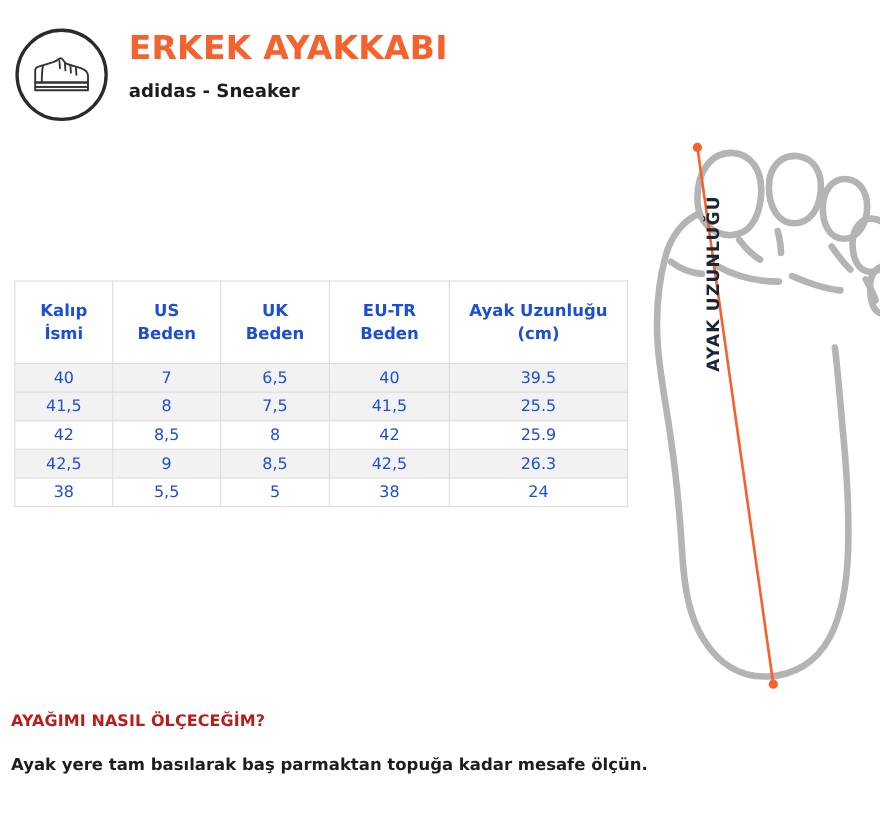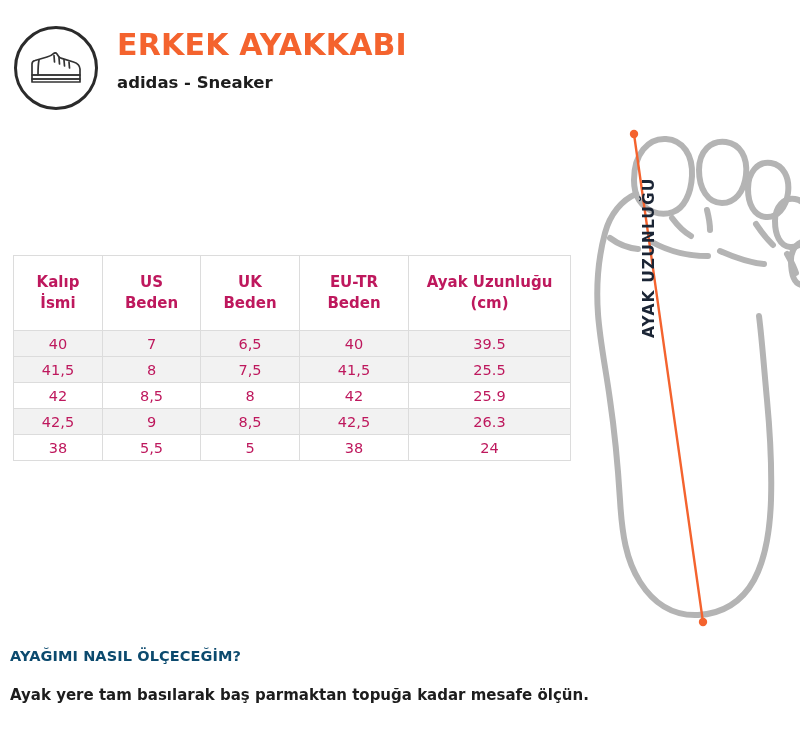--- a/index.html
+++ b/index.html
@@ -77,21 +77,21 @@
   #size-table col.c0 { width: 89px; }
   #size-table col.c1 { width: 98px; }
   #size-table col.c2 { width: 99px; }
   #size-table col.c3 { width: 109px; }
   #size-table col.c4 { width: 162px; }
 
   #size-table th,
   #size-table td {
     border: 1px solid #dcdcdc;
     text-align: center;
-    color: #be185d;
+    color: #1d4ed8;
   }
   #size-table thead th {
     height: 74px;
     font-weight: bold;
     font-size: 15px;
     line-height: 1.42;
     background: #ffffff;
     padding: 0 2px;
     vertical-align: middle;
   }
@@ -135,21 +135,21 @@
     width: 800px;
   }
   #footer-heading {
     position: absolute;
     left: 10px;
     top: 0;
     margin: 0;
     font-size: 14.5px;
     font-weight: bold;
     letter-spacing: 0.1px;
-    color: #0c4a6e;
+    color: #b91c1c;
     white-space: nowrap;
   }
   #footer-note {
     position: absolute;
     left: 10px;
     top: 38px;
     margin: 0;
     font-size: 15px;
     font-weight: bold;
     color: #1d1d1d;

